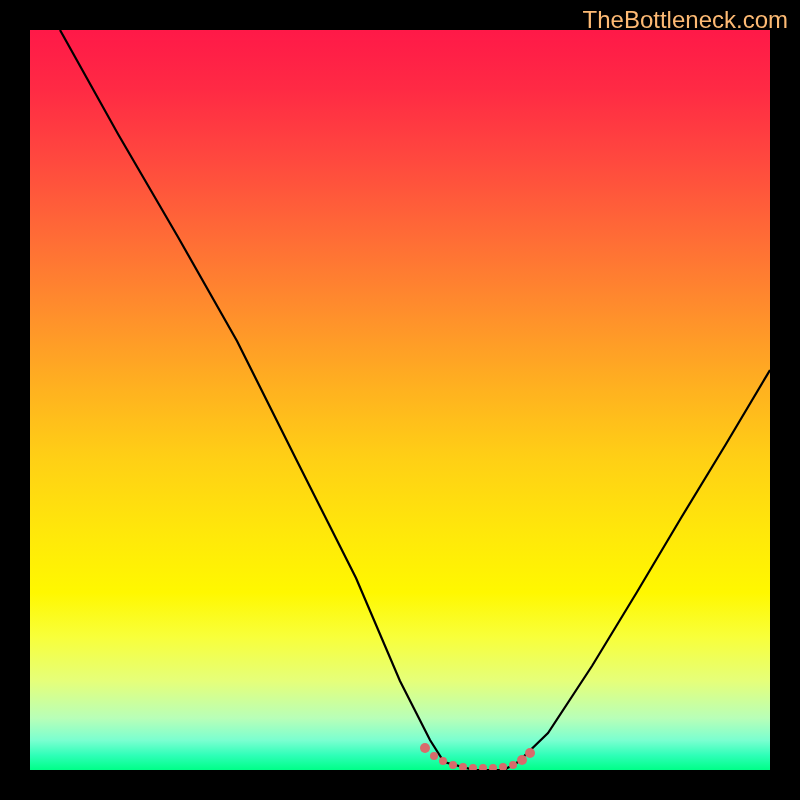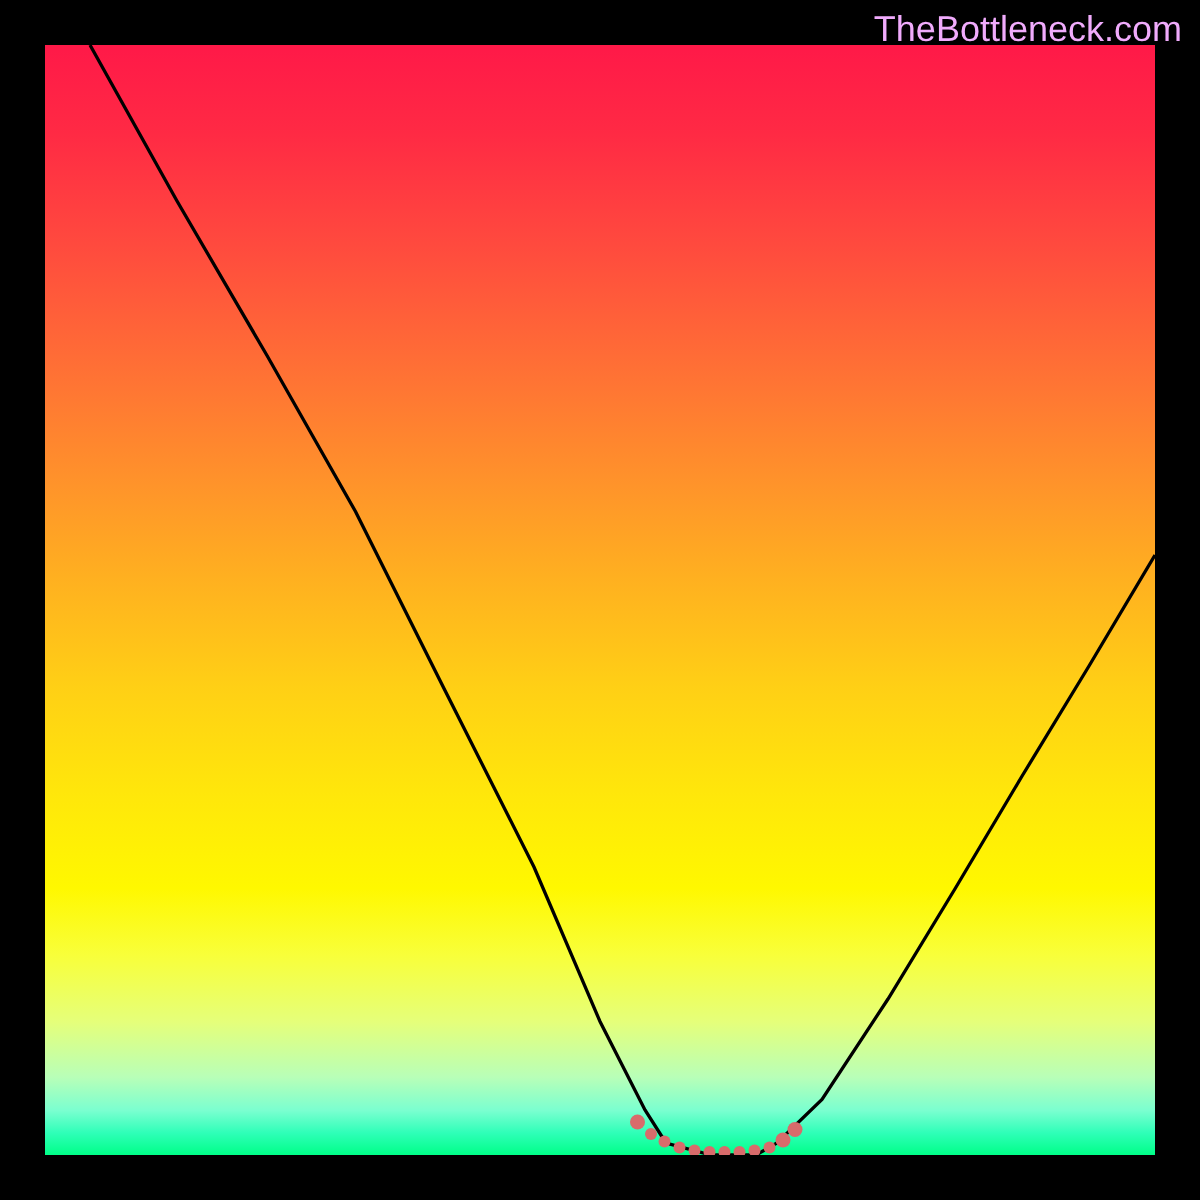--- a/index.html
+++ b/index.html
@@ -8,21 +8,21 @@
     width: 800px;
     height: 800px;
     background: #000;
     position: relative;
     font-family: Arial, sans-serif;
   }
   .attribution {
     position: absolute;
     top: 6px;
     right: 12px;
-    color: #f0abfc;
+    color: #fdba74;
     font-size: 24px;
     font-weight: 500;
     z-index: 10;
   }
   .plot-area {
     position: absolute;
     left: 30px;
     top: 30px;
     width: 740px;
     height: 740px;

